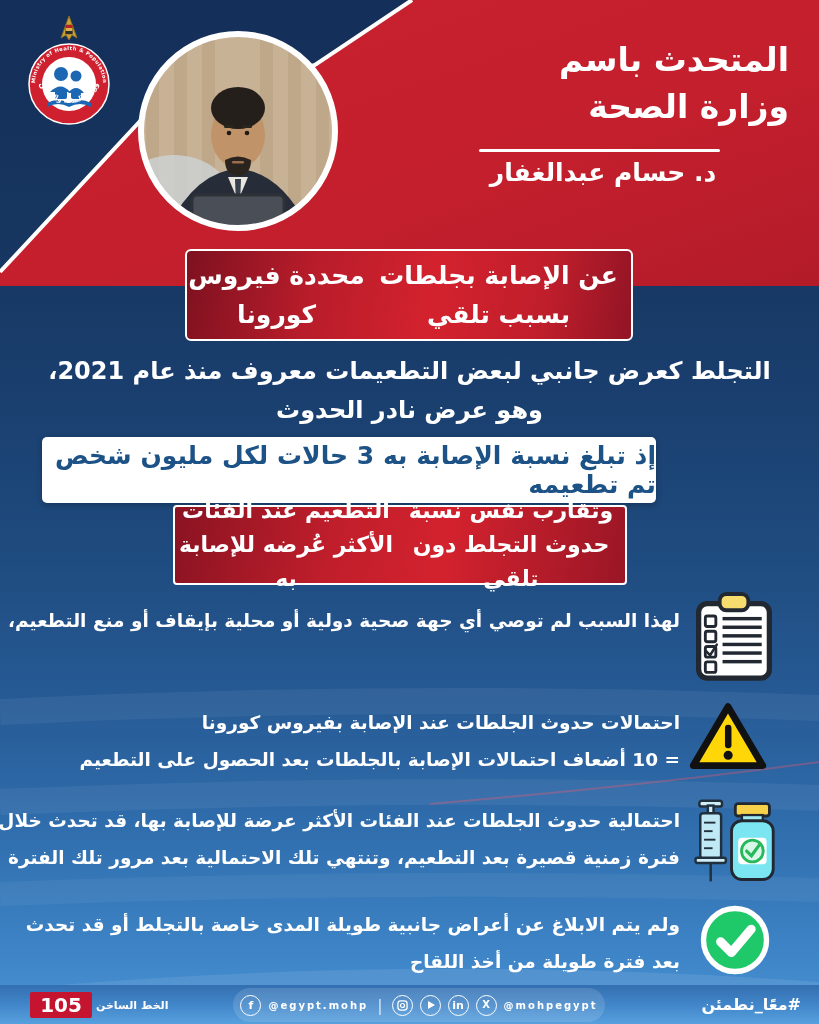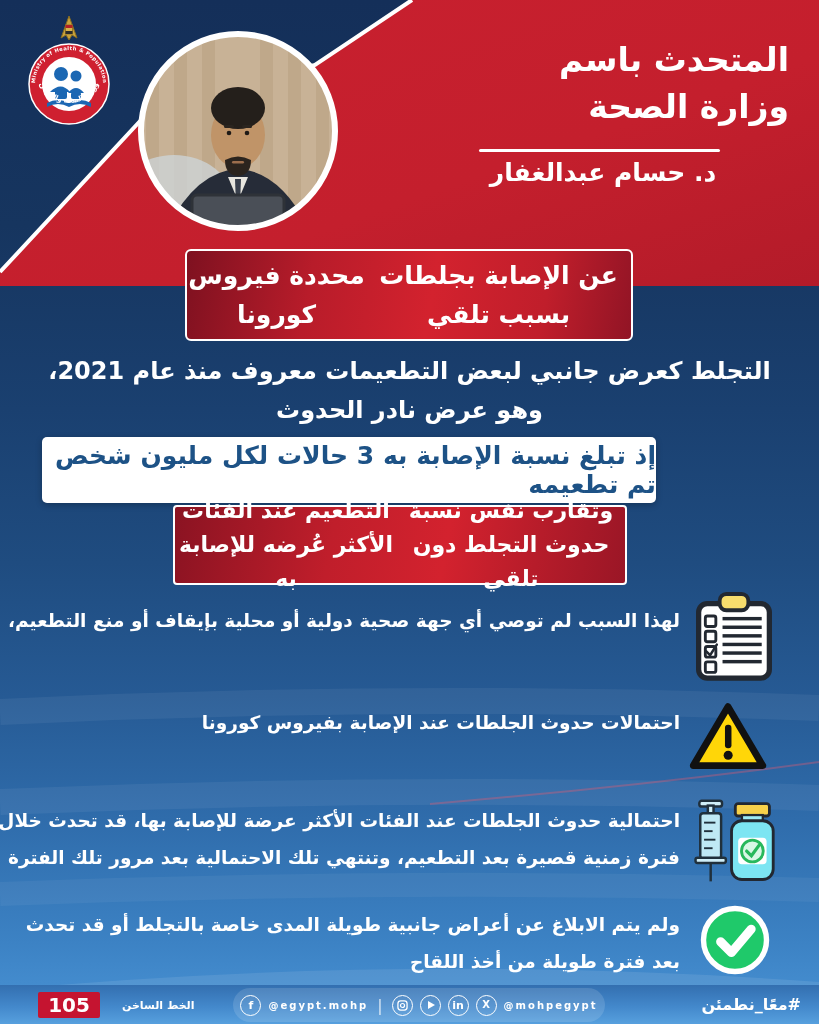--- a/index.html
+++ b/index.html
@@ -45,22 +45,22 @@
     background:rgba(255,255,255,0.13);}
   .social-row{left:233px;top:3px;width:372px;height:34px;display:flex;align-items:center;
     justify-content:center;gap:7px;color:#fff;}
   .handle{font-size:10px;font-weight:bold;letter-spacing:2px;white-space:nowrap;}
   .pipe{font-size:16px;opacity:.75;margin:0 2px;}
   .circle-ic{width:21px;height:21px;border:1.6px solid #fff;border-radius:50%;
     display:flex;align-items:center;justify-content:center;flex:0 0 auto;
     font-size:11px;font-weight:bold;color:#fff;line-height:1;}
   .hotline{left:30px;top:7px;display:flex;align-items:center;direction:ltr;}
   .hotline-badge{width:62px;height:26px;background:#c51430;color:#fff;font-weight:bold;
-    font-size:20px;display:flex;align-items:center;justify-content:center;border-radius:2px;margin-left:8px;}
-  .hotline-label{color:#fff;font-size:11px;font-weight:bold;margin-left:22px;direction:rtl;}
+    font-size:20px;display:flex;align-items:center;justify-content:center;border-radius:2px;}
+  .hotline-label{color:#fff;font-size:11px;font-weight:bold;margin-left:4px;direction:rtl;}
   .hashtag{right:18px;top:10px;color:#fff;font-weight:bold;font-size:16px;letter-spacing:1px;direction:rtl;}
   .play-tri{width:0;height:0;border-left:7px solid #fff;border-top:4.5px solid transparent;
     border-bottom:4.5px solid transparent;margin-left:2px;}
 </style>
 </head>
 <body>
 
 <div class="poster">
 
   <svg class="abs" style="left:0;top:0;" width="819" height="1024" viewBox="0 0 819 1024">
@@ -198,20 +198,21 @@
     <div>لهذا السبب لم توصي أي جهة صحية دولية أو محلية بإيقاف أو منع التطعيم،</div>
   </div>
 
   <svg class="icon-box" style="right:52px;top:702px;" width="78" height="70" viewBox="0 0 90 80">
     <polygon points="45,5 85,73 5,73" fill="#ffd608" stroke="#111111" stroke-width="8" stroke-linejoin="round"></polygon>
     <rect x="41.5" y="26" width="7.5" height="27" rx="3.5" fill="#111111"></rect>
     <circle cx="45.2" cy="61" r="5.2" fill="#111111"></circle>
   </svg>
   <div class="abs section-text" style="top:704px;">
     <div>احتمالات حدوث الجلطات عند الإصابة بفيروس كورونا</div>
+    <div>= 10 أضعاف احتمالات الإصابة بالجلطات بعد الحصول على التطعيم</div>
   </div>
 
   <svg class="icon-box" style="right:42px;top:798px;" width="90" height="90" viewBox="0 0 95 95">
     <g stroke="#20303c" stroke-width="2.6" fill="#cfeef8">
       <rect x="13" y="3" width="24" height="6" rx="2.5"></rect>
       <rect x="22" y="8" width="6" height="9"></rect>
       <rect x="14" y="16" width="22" height="48" rx="3" fill="#bfe9f5"></rect>
       <rect x="9" y="63" width="32" height="5.5" rx="2"></rect>
     </g>
     <g stroke="#20303c" stroke-width="2">

